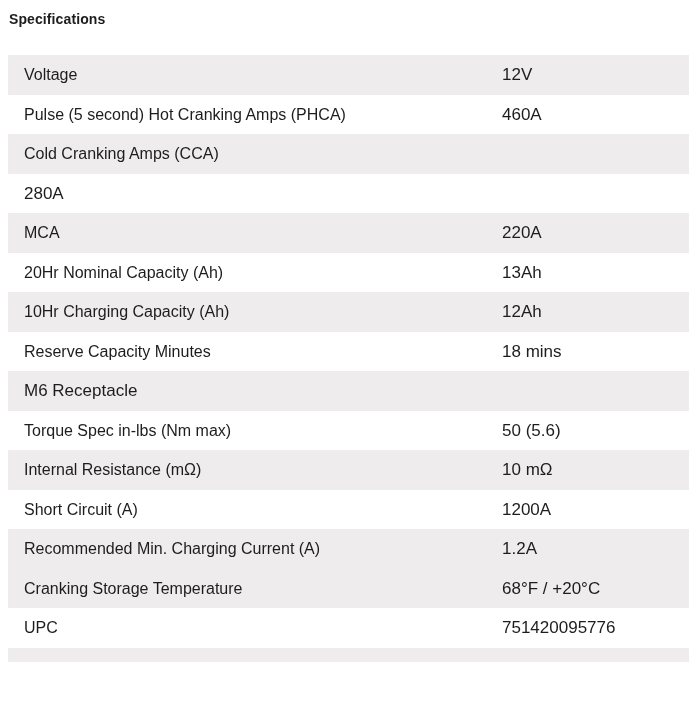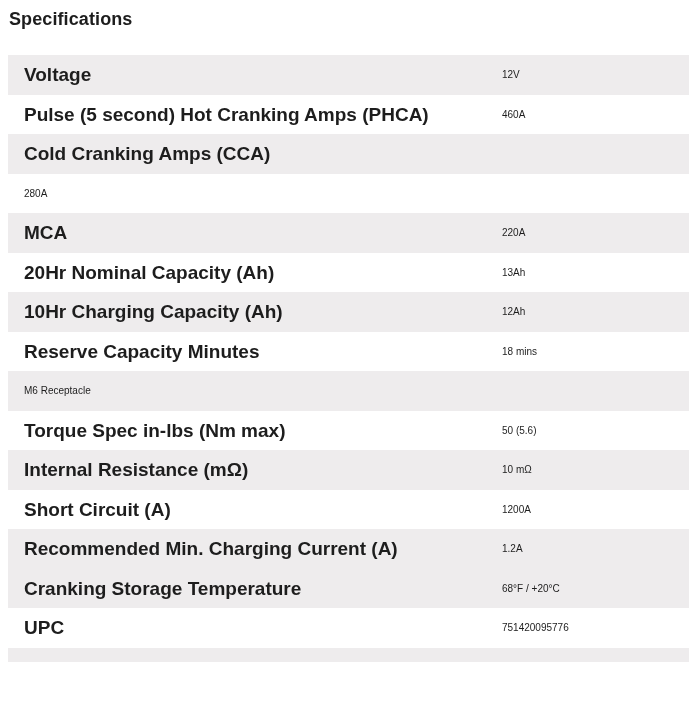--- a/index.html
+++ b/index.html
@@ -8,50 +8,50 @@
     width: 697px;
     height: 721px;
     background: var(--page-bg, #ffffff);
     font-family: "Liberation Sans", sans-serif;
     color: var(--text, #1d1d1d);
     overflow: hidden;
   }
   .title {
     margin: 0;
     padding: 8px 12px 0 9px;
-    font-size: 18px;
+    font-size: 14px;
     line-height: 22px;
     font-weight: 700;
     letter-spacing: 0.1px;
   }
   .spec-table {
     margin: 25px 8px 0 8px; 
   }
   .spec-row {
     display: flex;
     align-items: center;
     box-sizing: border-box;
     min-height: 39.5px;
     padding: 10px 16px;
     background: transparent;
   }
   .spec-row.stripe {
     background: var(--stripe, #eeeced);
   }
   .spec-label {
     flex: 0 0 478px;
-    font-size: 19px;
+    font-size: 16px;
     line-height: 19.5px;
-    font-weight: 700;
+    font-weight: 400;
     padding-right: 12px;
     box-sizing: border-box;
   }
   .spec-value {
     flex: 1 1 auto;
-    font-size: 10px;
+    font-size: 17px;
     line-height: 19.5px;
     font-weight: 400;
   }
   .partial-row {
     margin: 0 8px;
     height: 14px;
     background: var(--stripe, #eeeced);
   }
 </style>
 </head>

